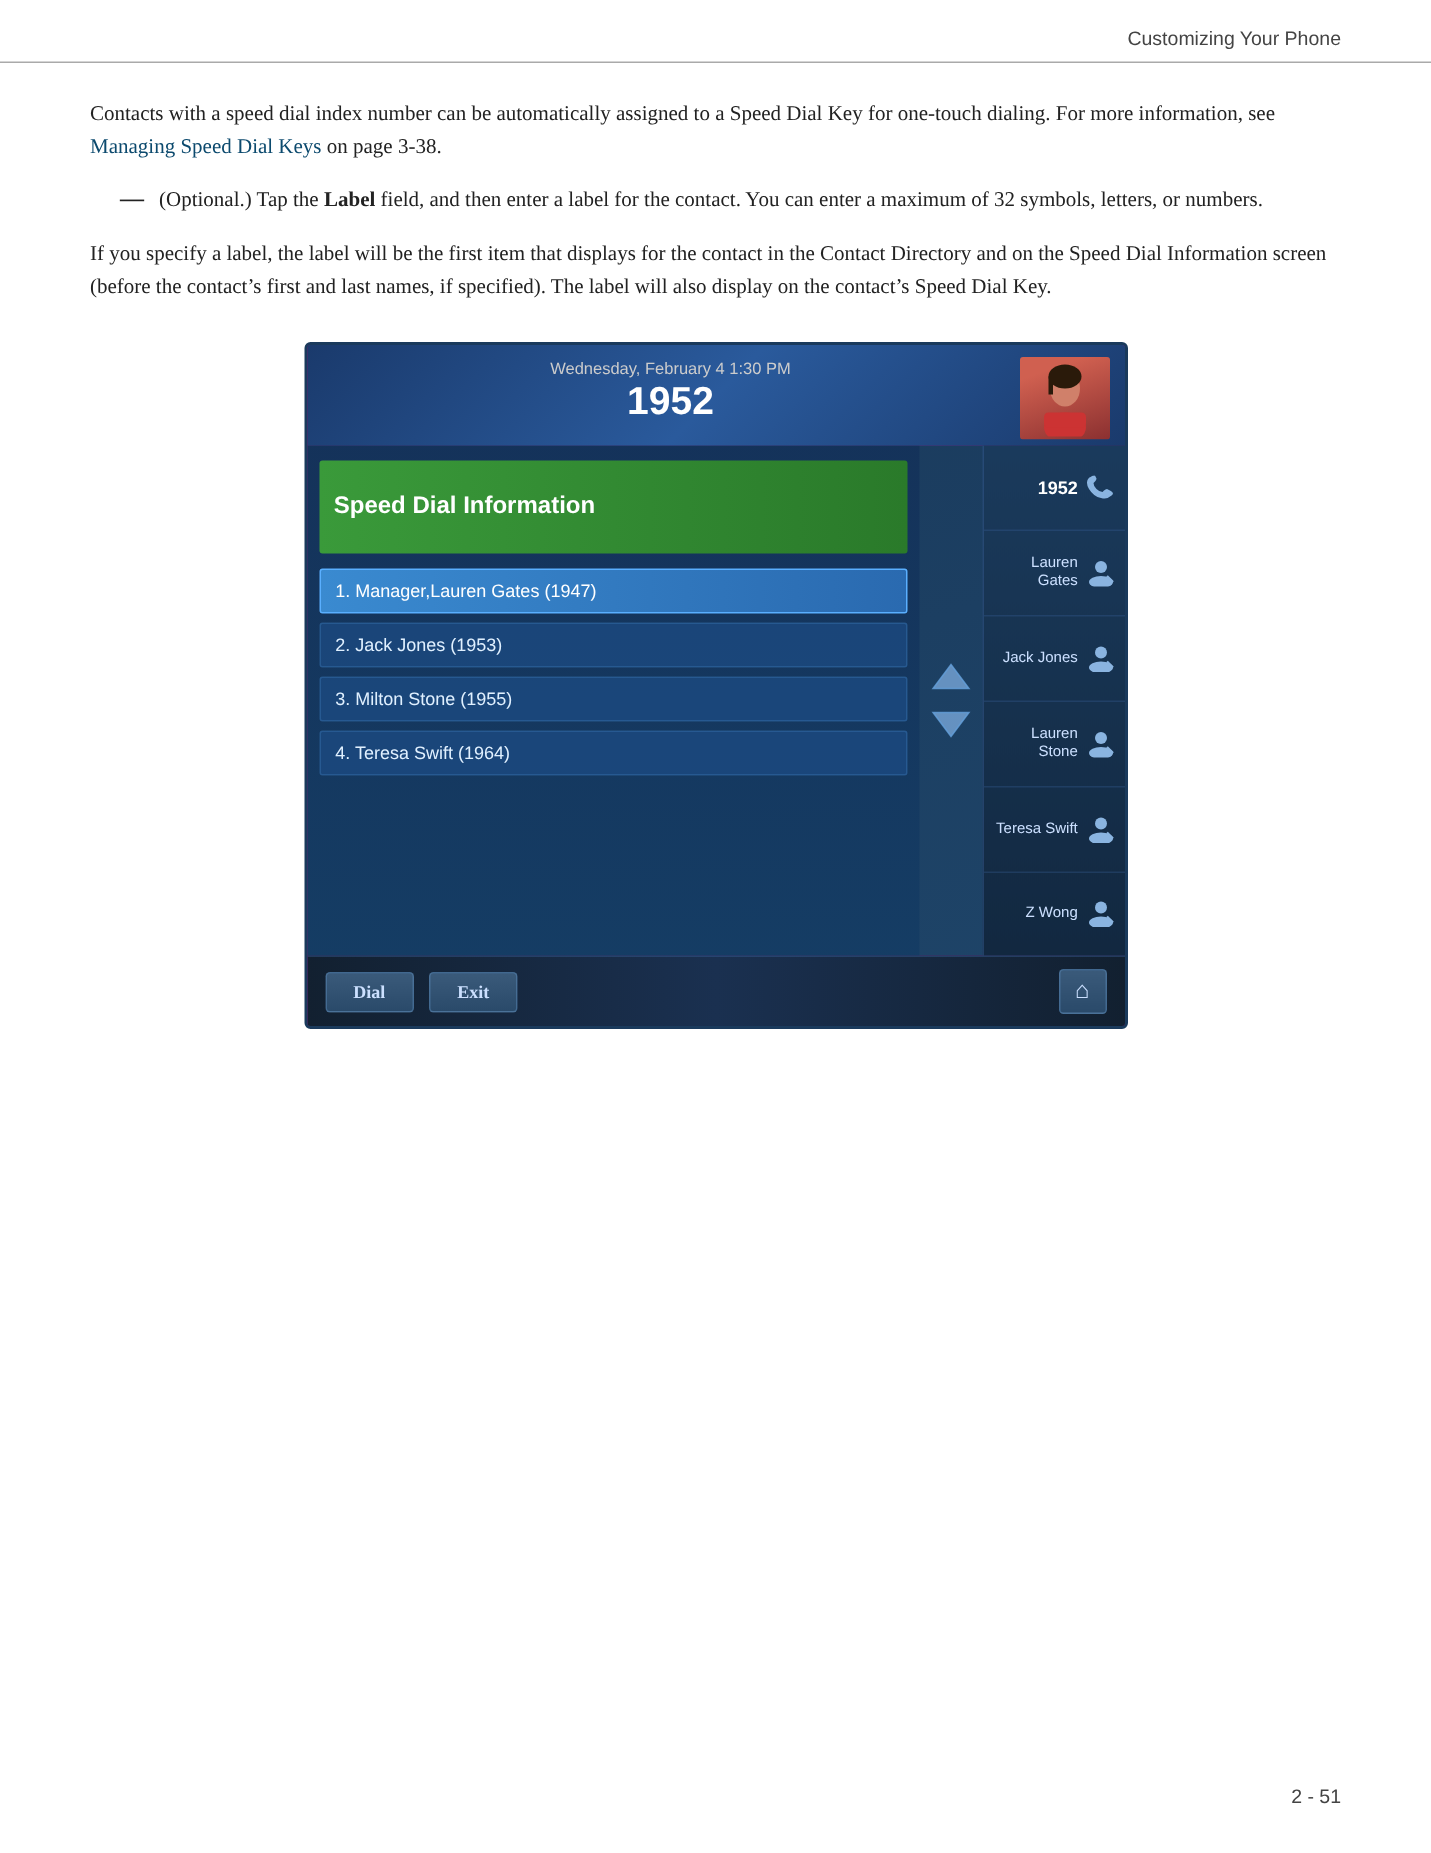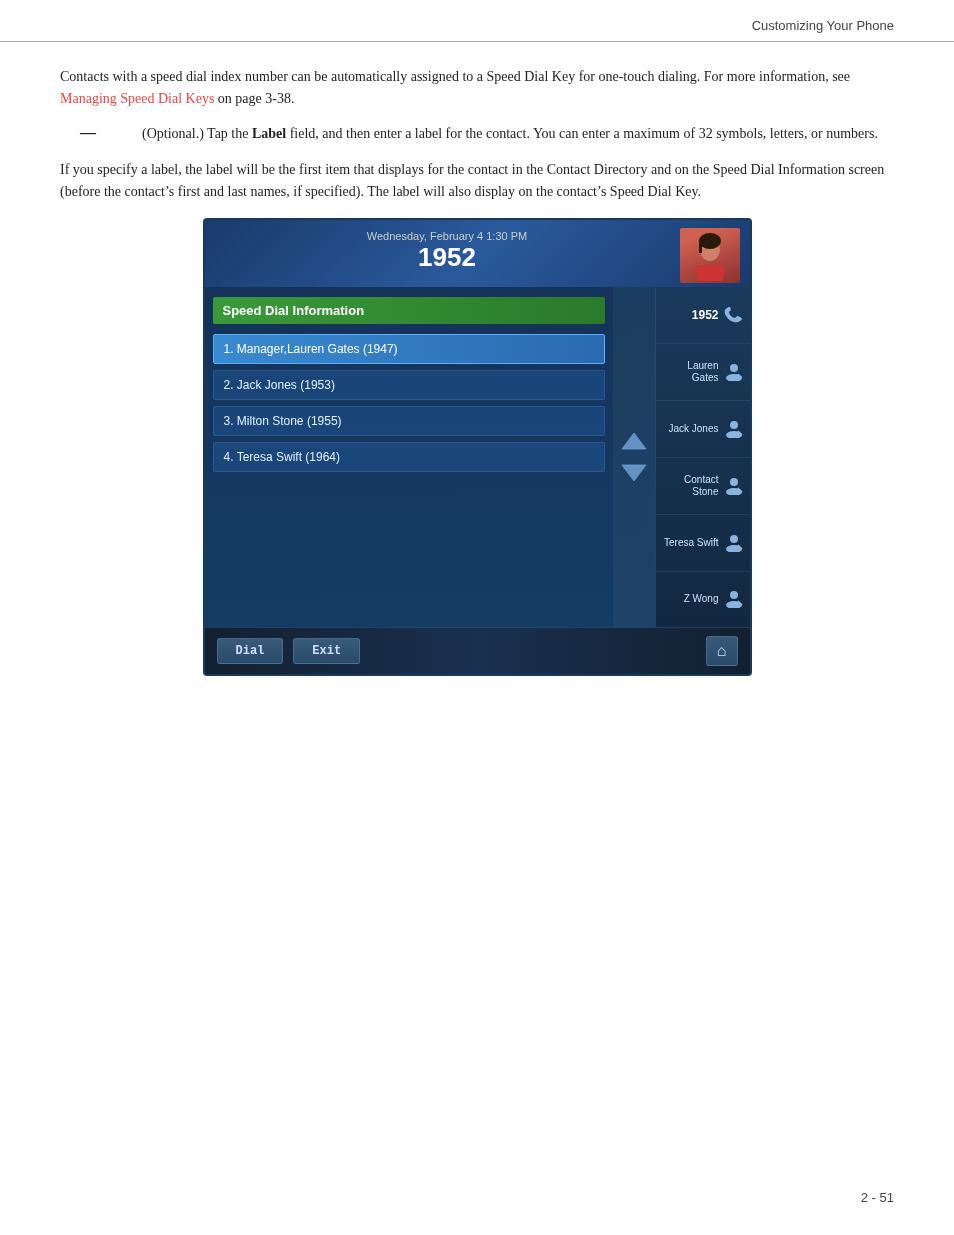--- a/index.html
+++ b/index.html
@@ -33,45 +33,44 @@
       padding: 0 60px 60px 60px;
     }
 
     .text-block {
       margin-bottom: 14px;
       line-height: 1.55;
       font-size: 14px;
     }
 
     .text-block a {
-      color: #ef4444;
+      color: #0c4a6e;
       text-decoration: none;
     }
 
     .bullet-item {
       display: flex;
       gap: 10px;
       margin-bottom: 14px;
       margin-left: 20px;
     }
     .bullet-dash {
       font-size: 16px;
       font-weight: bold;
       flex-shrink: 0;
       margin-top: 1px;
     }
     .bullet-text {
       line-height: 1.55;
       font-size: 14px;
-      margin-left: 36px;
     }
 
     
     .phone-container {
-      margin: 16px auto;
+      margin: 26px auto;
       width: 549px;
       background: #701a75;
       border: 2px solid #1a3a5c;
       border-radius: 4px;
       overflow: hidden;
       position: relative;
     }
 
     
     .phone-topbar {
@@ -136,23 +135,23 @@
       display: flex;
       flex-direction: column;
       gap: 6px;
       background: linear-gradient(180deg, rgba(20,50,90,0.95) 0%, rgba(20,60,100,0.9) 100%);
     }
 
     .speed-dial-header {
       background: linear-gradient(90deg, #3a9a3a 0%, #2a7a2a 100%);
       color: #fff;
       font-family: Arial, sans-serif;
-      font-size: 13px;
+      font-size: 16px;
       font-weight: bold;
-      padding: 6px 10px;
+      padding: 22px 10px;
       border-radius: 2px;
       margin-bottom: 4px;
     }
 
     .dial-entry {
       background: rgba(30, 80, 140, 0.6);
       color: #e0f0ff;
       font-family: Arial, sans-serif;
       font-size: 12px;
       padding: 7px 10px;
@@ -230,21 +229,21 @@
       background: linear-gradient(90deg, #122030 0%, #1a3050 50%, #122030 100%);
       padding: 8px 12px;
       display: flex;
       gap: 10px;
       align-items: center;
       border-top: 1px solid rgba(60,100,160,0.4);
     }
     .phone-btn {
       background: linear-gradient(180deg, #3a5a7a 0%, #2a4a6a 100%);
       color: #cce0ff;
-      font-family: Liberation Mono, monospace;
+      font-family: Liberation Serif, serif;
       font-size: 12px;
       font-weight: bold;
       padding: 5px 18px;
       border-radius: 3px;
       border: 1px solid rgba(100,150,200,0.4);
     }
     .phone-home-icon {
       margin-left: auto;
       width: 32px;
       height: 30px;
@@ -386,21 +385,21 @@
           <div class="speed-key-icon">
             <svg width="20" height="18" viewBox="0 0 20 18">
               <circle cx="10" cy="5" r="4" fill="#8ab4e0"></circle>
               <ellipse cx="10" cy="15" rx="8" ry="4" fill="#8ab4e0"></ellipse>
               <line x1="14" y1="11" x2="18" y2="15" stroke="#8ab4e0" stroke-width="1.5"></line>
             </svg>
           </div>
         </div>
 
         <div class="speed-key">
-          <span class="speed-key-label">Contact Stone</span>
+          <span class="speed-key-label">Lauren Stone</span>
           <div class="speed-key-icon">
             <svg width="20" height="18" viewBox="0 0 20 18">
               <circle cx="10" cy="5" r="4" fill="#8ab4e0"></circle>
               <ellipse cx="10" cy="15" rx="8" ry="4" fill="#8ab4e0"></ellipse>
               <line x1="14" y1="11" x2="18" y2="15" stroke="#8ab4e0" stroke-width="1.5"></line>
             </svg>
           </div>
         </div>
 
         <div class="speed-key">

